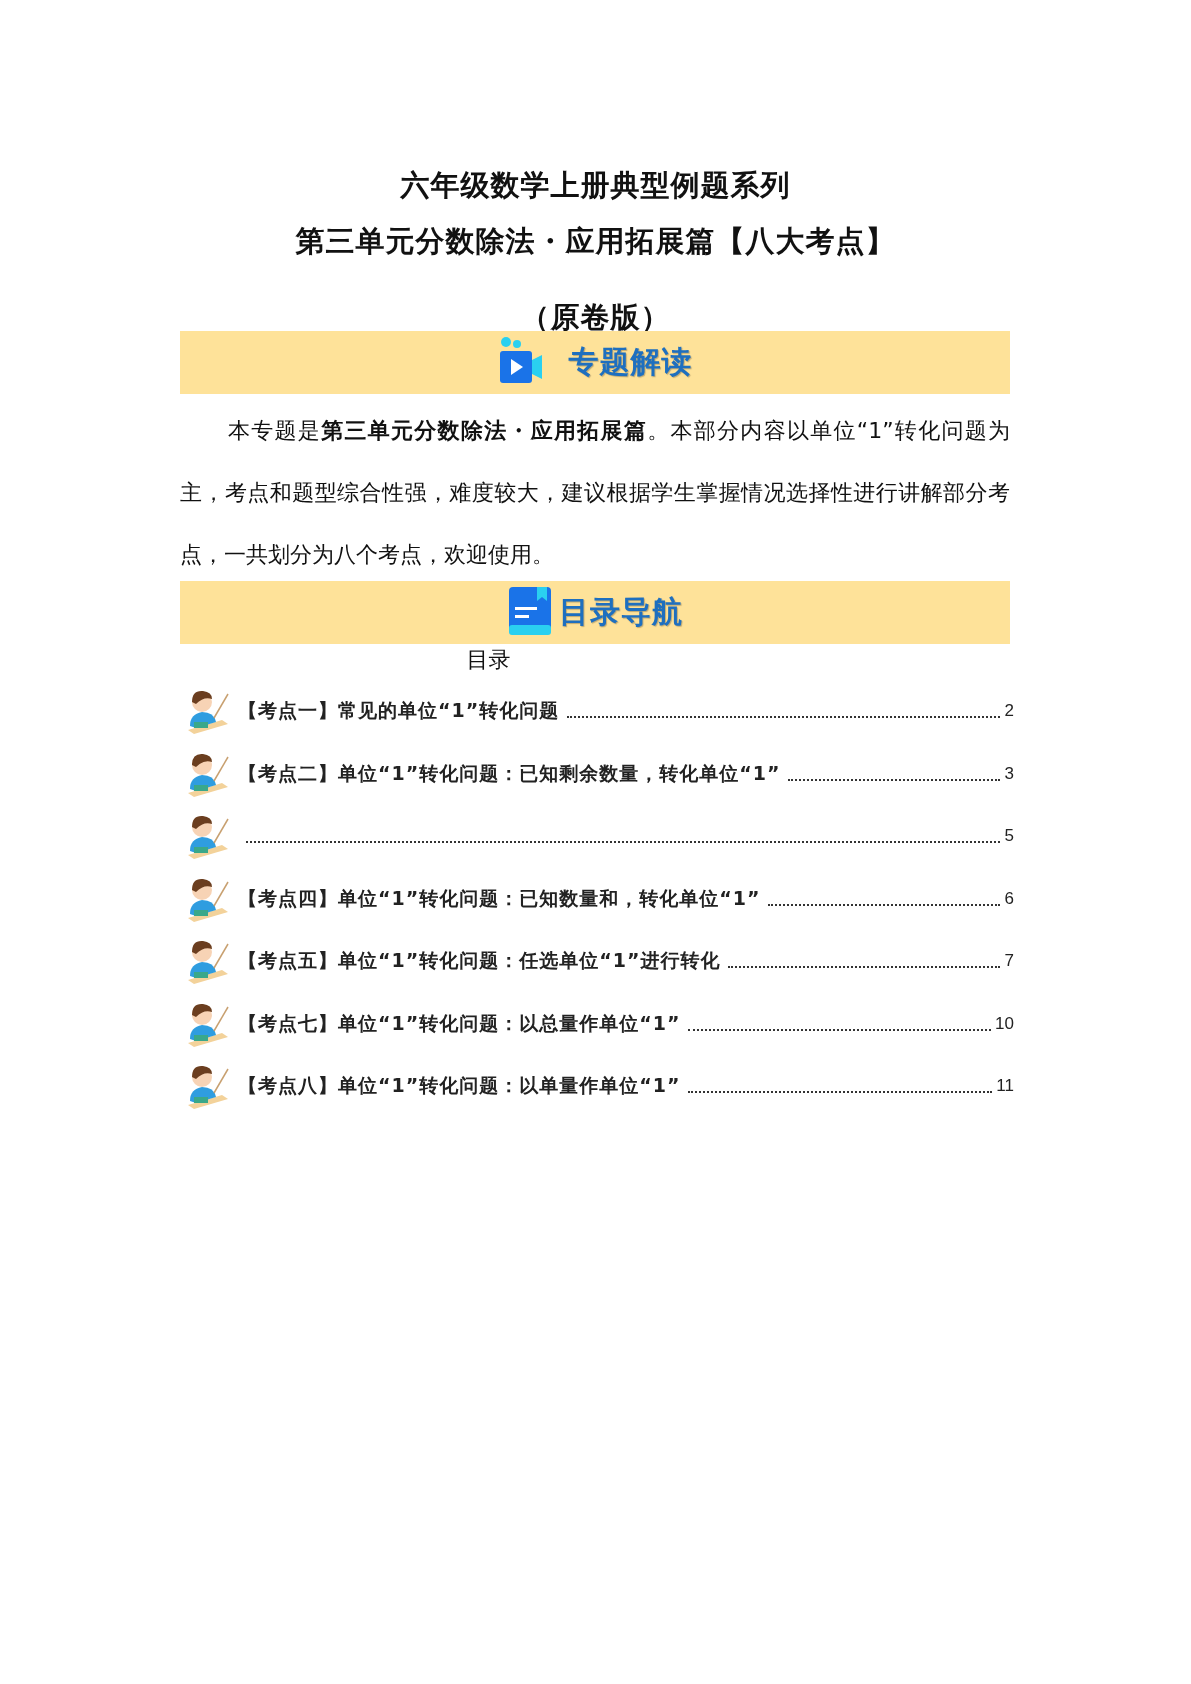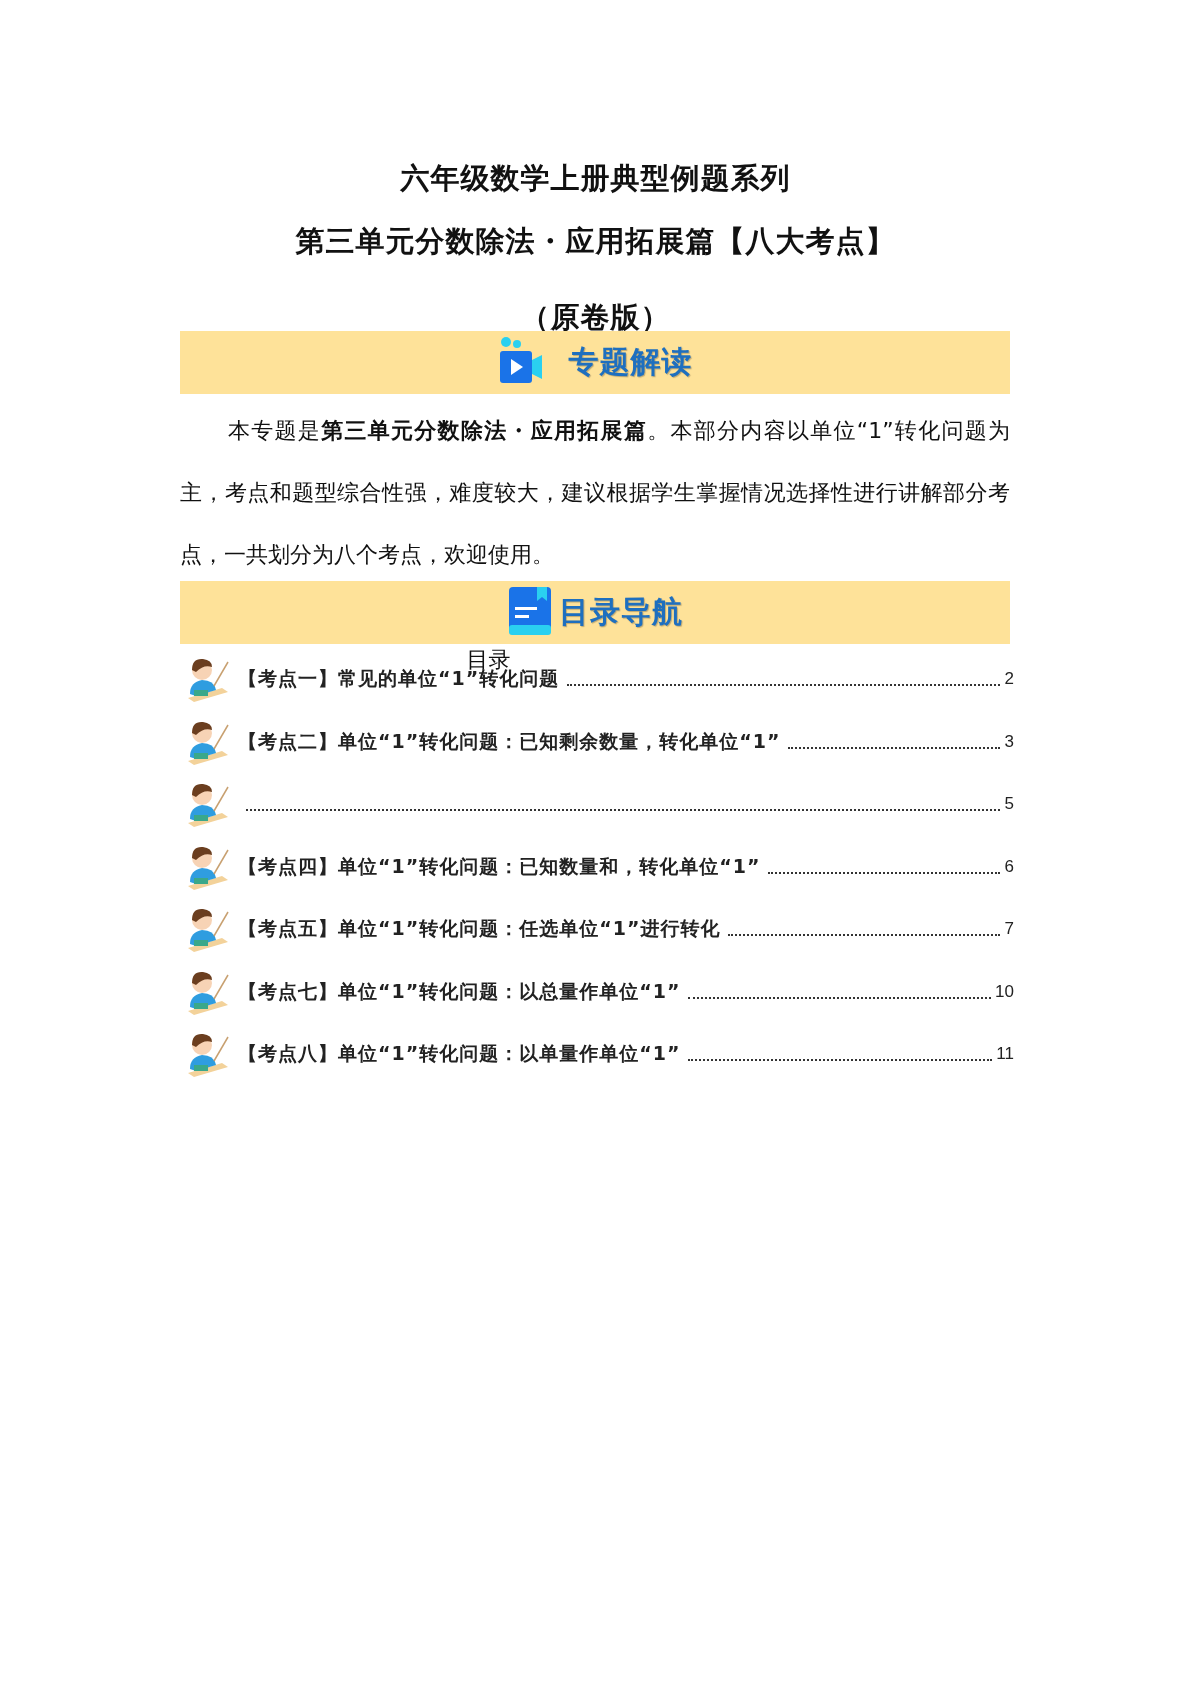--- a/index.html
+++ b/index.html
@@ -4,21 +4,21 @@
   <style>
     html, body { margin: 0; padding: 0; background: #ffffff; }
     body {
       width: 1191px; height: 1684px; position: relative; overflow: hidden;
       font-family: "DejaVu Sans", "Liberation Sans", sans-serif; color: #111;
     }
     .title {
       position: absolute; left: 0; width: 1191px; text-align: center;
       font-weight: bold; font-size: 29px; letter-spacing: 1px; color: #111;
     }
-    .t1 { top: 159px; font-family: Liberation Mono, monospace; }
+    .t1 { top: 166px; font-family: Liberation Mono, monospace; }
     .t2 { top: 222px; }
     .t3 { top: 298px; }
 
     .banner {
       position: absolute; left: 180px; width: 830px; height: 63px;
       background: #fee299;
       display: flex; align-items: center; justify-content: center;
     }
     .banner .label {
       font-size: 30px; font-weight: bold; color: #1e6fbf; margin-left: 6px;
@@ -33,21 +33,21 @@
       text-align: justify;
     }
     .intro b { font-weight: bold; }
 
     .toc-title {
       position: absolute; left: 0; width: 977px; top: 645px; text-align: center;
       font-size: 22px; color: #111;
     }
 
     .toc {
-      position: absolute; left: 182px; width: 832px; top: 648px;
+      position: absolute; left: 182px; width: 832px; top: 680px;
     }
     .toc-item {
       height: 62.5px; display: flex; align-items: center; position: relative;
     }
     .avatar { width: 50px; height: 50px; flex: 0 0 50px; margin-right: 6px; }
     .toc-text {
       font-size: 19px; font-weight: bold; color: #222; white-space: nowrap;
       letter-spacing: 1px;
     }
     .dots {

